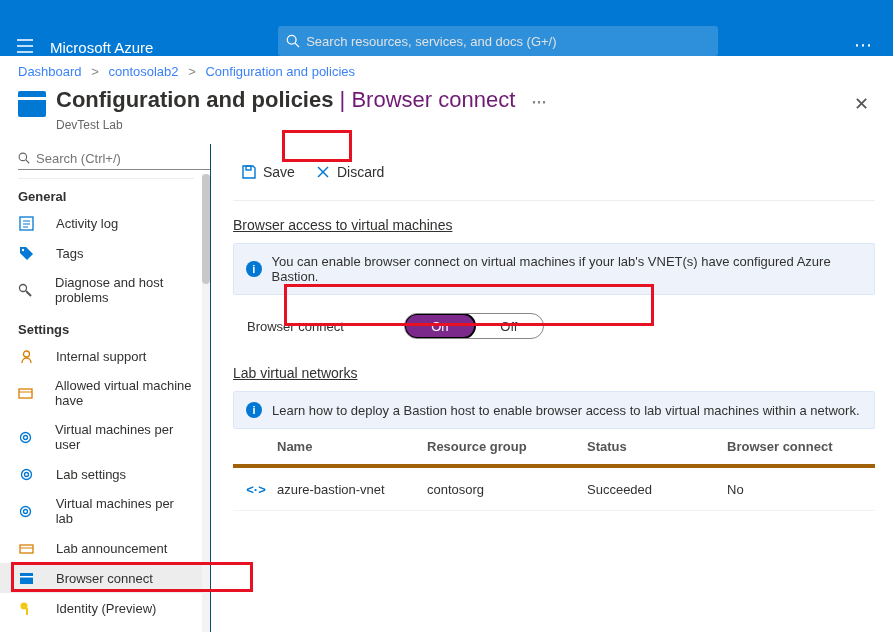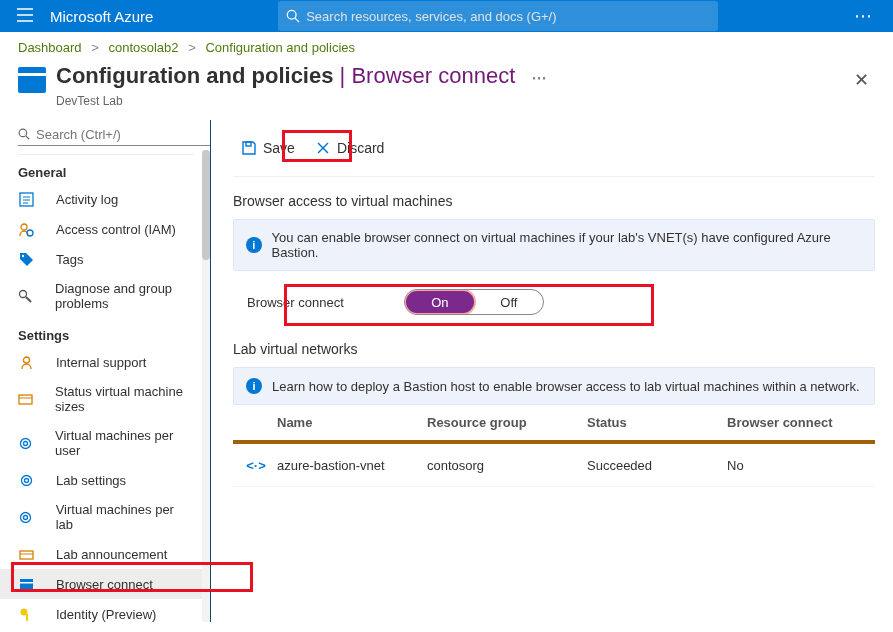--- a/index.html
+++ b/index.html
@@ -1,26 +1,26 @@
 <!DOCTYPE html>
 <html><head>
 <meta charset="utf-8">
 <style>
   * { box-sizing: border-box; margin: 0; padding: 0; }
   body { font-family: "Segoe UI", Arial, sans-serif; font-size: 13px; color: #323130; width: 893px; height: 632px; overflow: hidden; }
-  .topbar { background: #0078d4; height: 32px; display: flex; align-items: center; color: #fff; padding: 0 10px; }
+  .topbar { background: #0078d4; height: 56px; display: flex; align-items: flex-end; color: #fff; padding: 0 10px; }
   .hamburger { width: 30px; text-align: center; cursor: pointer; }
   .brand { margin-left: 10px; font-size: 15px; }
   .search-wrap { flex: 1; display: flex; justify-content: center; }
   .search-box { background: rgba(255,255,255,0.18); border-radius: 3px; height: 30px; width: 440px; display: flex; align-items: center; padding: 0 8px; color: #fff; }
   .search-box input { background: transparent; border: none; color: #fff; flex: 1; font-size: 13px; outline: none; }
   .search-box input::placeholder { color: #e1e1e1; }
   .more-dots { width: 40px; text-align: center; font-size: 18px; cursor: pointer; }
   .breadcrumbs { padding: 8px 18px; font-size: 13px; }
-  .breadcrumbs a { color: #4d7c0f; text-decoration: none; }
+  .breadcrumbs a { color: #3b82f6; text-decoration: none; }
   .breadcrumbs .sep { color: #888; margin: 0 6px; }
   .page-head { display: flex; align-items: flex-start; padding: 0 18px 12px 18px; }
   .page-icon { width: 28px; height: 26px; background: #0078d4; border-radius: 2px; margin-right: 10px; position: relative; top:4px; }
   .page-icon::after { content:""; position:absolute; left:0; right:0; top:6px; height:3px; background:#fff; }
   .page-title { font-size: 22px; font-weight: 600; display: inline; }
   .page-title .secondary { font-weight: 400; color: #701a75; }
   .sub-label { font-size: 12px; color: #666; margin-top: 5px; }
   .close-x { margin-left: auto; font-size: 18px; color: #555; cursor: pointer; padding: 6px; }
   .layout { display: flex; height: calc(632px - 40px - 34px - 56px); }
   .sidebar { width: 211px; border-right: 1px solid #0c4a6e; position: relative; padding-right: 6px; overflow:hidden; }
@@ -30,27 +30,27 @@
   .sidebar .collapse { color:#888; font-size:13px; cursor:pointer; margin-left:6px; }
   .sb-section { font-size: 13px; font-weight: 600; padding: 10px 18px 4px 18px; color:#323130; }
   .sb-item { display: flex; align-items: center; padding: 7px 12px 7px 18px; font-size: 13px; cursor: pointer; gap: 22px; }
   .sb-item.selected { background: #ededed; }
   .sb-ic { width: 16px; height: 16px; display: inline-flex; align-items:center; justify-content:center; }
   .scrollbar { position:absolute; right:0; top:30px; bottom:0; width:8px; background:#f3f3f3; }
   .scrollbar .thumb { position:absolute; left:0; right:0; top:0; height:110px; background:#c8c8c8; border-radius:4px; }
   .main { flex: 1; padding: 0 18px 0 22px; overflow:hidden; }
   .cmdbar { display: flex; align-items: center; gap: 4px; padding: 8px 0 8px 0; border-bottom: 1px solid #eee; }
   .cmdbtn { display: flex; align-items: center; gap: 6px; padding: 12px 8px; font-size: 14px; cursor: pointer; }
-  .section-h { font-size: 14px; padding: 16px 0 10px 0; }
+  .section-h { font-size: 14px; padding: 16px 0 10px 0; text-decoration: underline; }
   .info-box { background: #eef3fb; border:1px solid #dbe7f6; padding: 10px 12px; font-size: 13px; display:flex; align-items:center; gap:10px; border-radius:2px; }
   .info-i { width:16px; height:16px; border-radius:50%; background:#0078d4; color:#fff; font-size:11px; font-weight:bold; display:inline-flex; align-items:center; justify-content:center; }
   .toggle-row { display:flex; align-items:center; padding: 18px 0 10px 14px; gap: 60px; }
   .toggle { display:flex; border:1px solid #888; border-radius: 18px; overflow:hidden; width:140px; height:26px; font-size:13px; }
   .toggle .opt { flex:1; display:flex; align-items:center; justify-content:center; }
-  .toggle .opt.on { background:#7b2a8b; border:2px solid #fca5a5; border-radius:18px; margin:-1px; color:#fff; }
+  .toggle .opt.on { background:#7b2a8b; border:2px solid #000000; border-radius:18px; margin:-1px; color:#fff; }
   .table-head { display:flex; font-size:13px; color:#555; padding: 10px 0 10px 44px; border-bottom:4px solid #a16207; gap: 0; font-weight:600; }
   .table-row { display:flex; font-size:13px; padding: 12px 0 12px 14px; align-items:center; border-bottom:1px solid #f3f3f3; }
   .col-name { width: 150px; }
   .col-rg { width: 160px; }
   .col-status { width: 140px; }
   .col-bc { flex:1; }
   .vnet-ic { width:18px; height:18px; margin-right:12px; display:inline-flex; align-items:center; justify-content:center; color:#0078d4; font-weight:bold; }
   .hl-red { position:absolute; border:3px solid #e81123; pointer-events:none; }
 </style>
 </head>
@@ -118,65 +118,55 @@
             <line x1="4" y1="5" x2="11" y2="5" stroke="#0078d4"></line>
             <line x1="4" y1="8" x2="11" y2="8" stroke="#0078d4"></line>
             <line x1="4" y1="11" x2="9" y2="11" stroke="#0078d4"></line>
           </svg>
         </span>
       <span>Activity log</span>
     </div>
     <div class="sb-item">
       <span class="sb-ic">
           <svg width="15" height="15">
-            <circle cx="5" cy="5" r="3" fill="none" stroke="#d97f00" stroke-width="1.3"></circle>
-            <path d="M1 14c0-3 2-5 4-5s4 2 4 5" fill="none" stroke="#d97f00" stroke-width="1.3"></path>
-            <circle cx="11" cy="11" r="3" fill="none" stroke="#0078d4" stroke-width="1.3"></circle>
-          </svg>
-        </span>
-      <span>Access control (IAM)</span>
-    </div>
-    <div class="sb-item">
-      <span class="sb-ic">
-          <svg width="15" height="15">
             <path d="M1 1h6l7 7-6 6-7-7z" fill="#0078d4"></path>
             <circle cx="4" cy="4" r="1.2" fill="#fff"></circle>
           </svg>
         </span>
       <span>Tags</span>
     </div>
     <div class="sb-item">
       <span class="sb-ic">
           <svg width="15" height="15">
             <circle cx="5" cy="5" r="3.5" fill="none" stroke="#555" stroke-width="1.3"></circle>
             <line x1="8" y1="8" x2="13" y2="13" stroke="#555" stroke-width="2"></line>
           </svg>
         </span>
-      <span>Diagnose and group problems</span>
+      <span>Diagnose and host problems</span>
     </div>
 
     <div class="sb-section">Settings</div>
 
     <div class="sb-item">
       <span class="sb-ic">
           <svg width="15" height="15">
             <circle cx="7.5" cy="5" r="3" fill="none" stroke="#d97f00" stroke-width="1.3"></circle>
             <path d="M3 14c0-3 2-5 4.5-5s4.5 2 4.5 5" fill="none" stroke="#d97f00" stroke-width="1.3"></path>
           </svg>
         </span>
       <span>Internal support</span>
     </div>
     <div class="sb-item">
       <span class="sb-ic">
           <svg width="15" height="15">
             <rect x="1" y="3" width="13" height="9" fill="none" stroke="#d97f00" stroke-width="1.3"></rect>
             <line x1="1" y1="6" x2="14" y2="6" stroke="#d97f00"></line>
           </svg>
         </span>
-      <span>Status virtual machine sizes</span>
+      <span>Allowed virtual machine have</span>
     </div>
     <div class="sb-item">
       <span class="sb-ic">
           <svg width="15" height="15">
             <circle cx="7.5" cy="7.5" r="5" fill="none" stroke="#0078d4" stroke-width="1.3"></circle>
             <circle cx="7.5" cy="7.5" r="2" fill="none" stroke="#0078d4" stroke-width="1.3"></circle>
           </svg>
         </span>
       <span>Virtual machines per user</span>
     </div>

